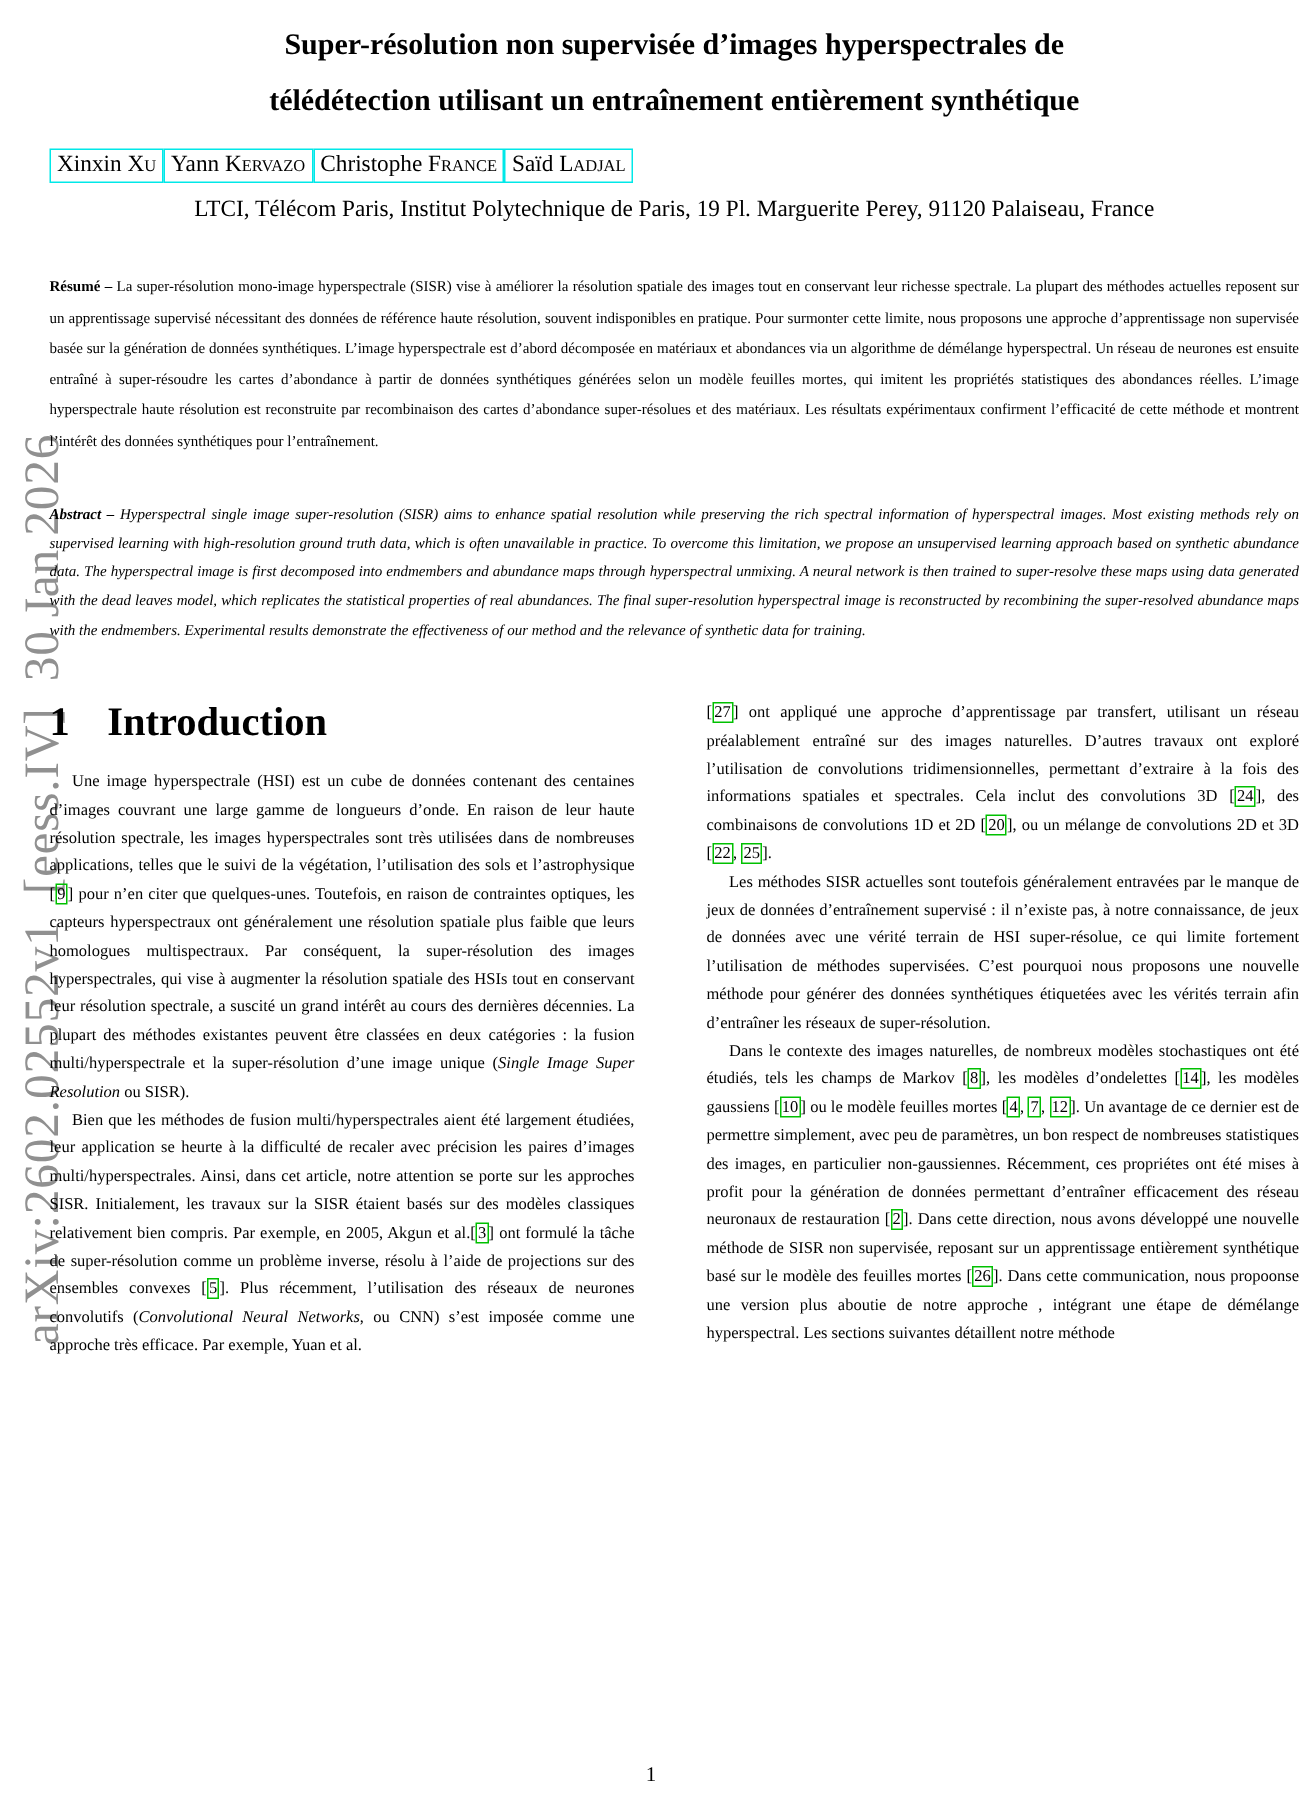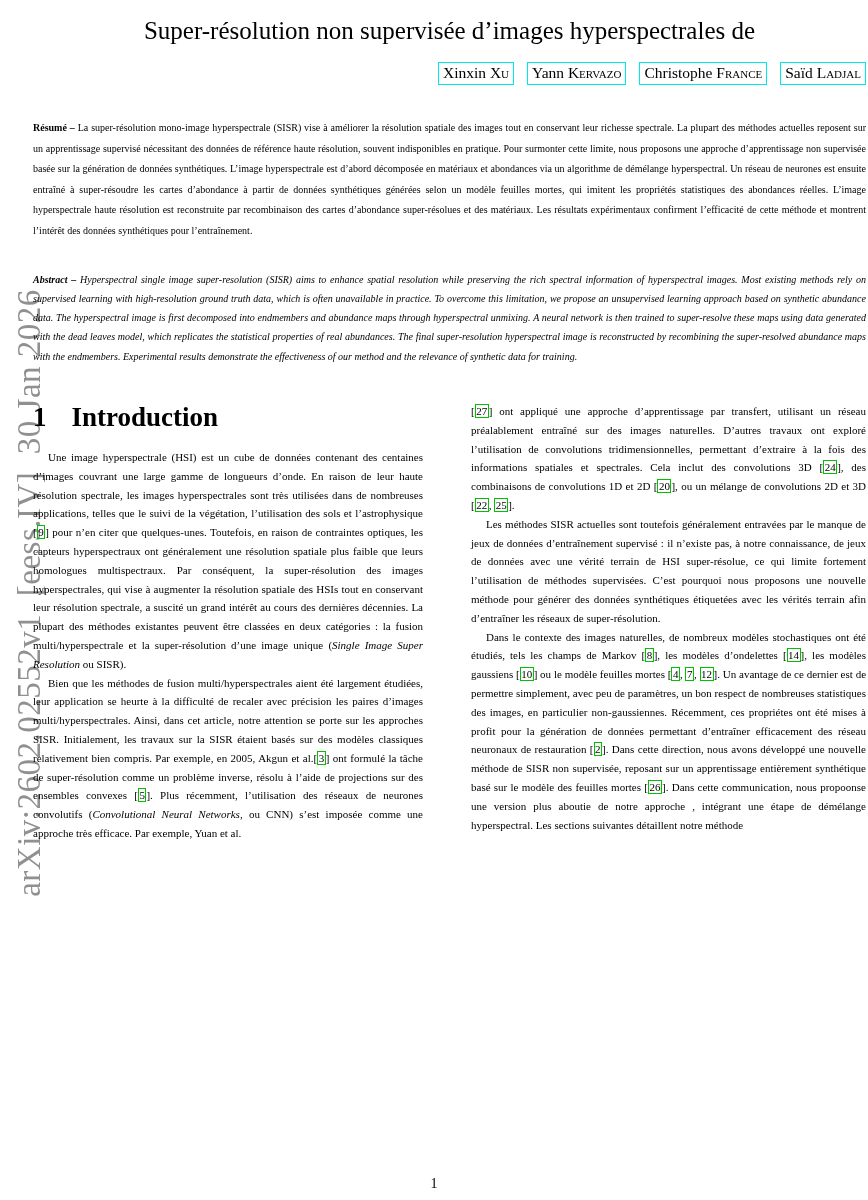--- a/index.html
+++ b/index.html
@@ -26,30 +26,30 @@
 
   .content {
     position: absolute;
     left: 33px; top: 0;
     width: 833px;
   }
 
   .title {
     margin-top: 12px;
     text-align: center;
-    font-weight: normal;
-    font-size: 25px;
+    font-weight: bold;
+    font-size: 20px;
     line-height: 37px;
   }
 
   .authors {
     margin-top: 13px;
     display: flex;
-    justify-content: flex-end;
-    gap: 13px;
+    justify-content: flex-start;
+    gap: 0;
     font-size: 15.5px;
   }
   .author-box {
     border: 1px solid var(--author-box, #00e8e8);
     padding: 1px 4px 2px 4px;
     white-space: nowrap;
   }
   .sc { font-variant: small-caps; }
 
   .affiliation {
@@ -107,29 +107,31 @@
 </style>
 </head>
 <body>
 
 <div class="watermark">arXiv:2602.02552v1  [eess.IV]  30 Jan 2026</div>
 
 <div class="content">
 
   <div class="title">
     <div>Super-résolution non supervisée d’images hyperspectrales de</div>
+    <div>télédétection utilisant un entraînement entièrement synthétique</div>
   </div>
 
   <div class="authors">
     <span class="author-box"><span>Xinxin </span><span class="sc">Xu</span></span>
     <span class="author-box"><span>Yann </span><span class="sc">Kervazo</span></span>
     <span class="author-box"><span>Christophe </span><span class="sc">France</span></span>
     <span class="author-box"><span>Saïd </span><span class="sc">Ladjal</span></span>
   </div>
 
+  <div class="affiliation">LTCI, Télécom Paris, Institut Polytechnique de Paris, 19 Pl. Marguerite Perey, 91120 Palaiseau, France</div>
 
   <p class="abs resume"><b>Résumé – </b>La super-résolution mono-image hyperspectrale (SISR) vise à améliorer la résolution spatiale des images tout en conservant leur richesse spectrale. La plupart des méthodes actuelles reposent sur un apprentissage supervisé nécessitant des données de référence haute résolution, souvent indisponibles en pratique. Pour surmonter cette limite, nous proposons une approche d’apprentissage non supervisée basée sur la génération de données synthétiques. L’image hyperspectrale est d’abord décomposée en matériaux et abondances via un algorithme de démélange hyperspectral. Un réseau de neurones est ensuite entraîné à super-résoudre les cartes d’abondance à partir de données synthétiques générées selon un modèle feuilles mortes, qui imitent les propriétés statistiques des abondances réelles. L’image hyperspectrale haute résolution est reconstruite par recombinaison des cartes d’abondance super-résolues et des matériaux. Les résultats expérimentaux confirment l’efficacité de cette méthode et montrent l’intérêt des données synthétiques pour l’entraînement.</p>
 
   <p class="abs abstract"><b>Abstract – </b>Hyperspectral single image super-resolution (SISR) aims to enhance spatial resolution while preserving the rich spectral information of hyperspectral images. Most existing methods rely on supervised learning with high-resolution ground truth data, which is often unavailable in practice. To overcome this limitation, we propose an unsupervised learning approach based on synthetic abundance data. The hyperspectral image is first decomposed into endmembers and abundance maps through hyperspectral unmixing. A neural network is then trained to super-resolve these maps using data generated with the dead leaves model, which replicates the statistical properties of real abundances. The final super-resolution hyperspectral image is reconstructed by recombining the super-resolved abundance maps with the endmembers. Experimental results demonstrate the effectiveness of our method and the relevance of synthetic data for training.</p>
 
   <div class="columns">
     <div class="col col-left">
       <div class="section-heading">
         <span class="sec-num">1</span><span>Introduction</span>
       </div>

